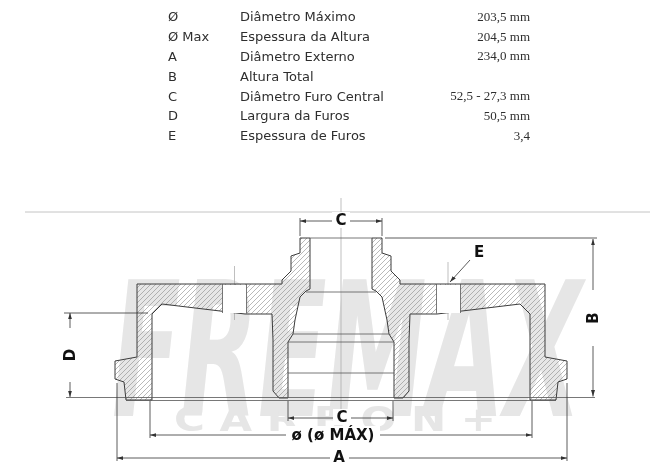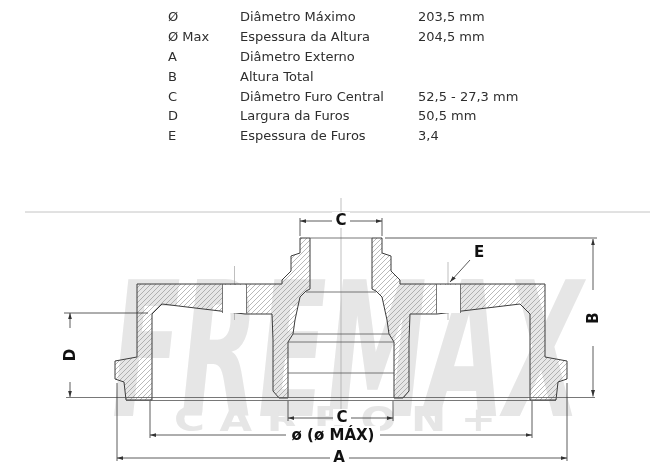--- a/index.html
+++ b/index.html
@@ -7,21 +7,21 @@
     position:relative;width:666px;height:474px;background:#ffffff;overflow:hidden;
     font-family:"DejaVu Sans", "Liberation Sans", sans-serif;
   }
   .spec-table{
     position:absolute;left:168px;top:7px;width:362px;
     font-size:13px;color:#2e2e2e;
   }
   .spec-row{display:flex;height:19.8px;align-items:center;}
   .spec-sym{width:72px;text-align:left;white-space:nowrap;}
   .spec-desc{flex:1;text-align:left;white-space:nowrap;}
-  .spec-val{width:112px;white-space:nowrap;}
+  .spec-val{width:112px;text-align:right;white-space:nowrap;font-family:Liberation Serif, serif;}
   svg{position:absolute;left:0;top:0;}
   svg text{font-family:"DejaVu Sans", "Liberation Sans", sans-serif;}
   .dim-label{font-size:15px;font-weight:bold;fill:#111111;}
   .dim-line{stroke:#333333;stroke-width:0.8;fill:none;}
   .thin-line{stroke:#555555;stroke-width:0.8;fill:none;}
   .center-line{stroke:#a3a3a3;stroke-width:0.7;fill:none;}
   .part{fill:url(#hatch);stroke:#3c3c3c;stroke-width:1;stroke-linejoin:round;}
   .labelbg{fill:#ffffff;stroke:none;}
 </style>
 </head>
@@ -36,20 +36,21 @@
       <span class="spec-val">203,5 mm</span>
     </div>
     <div class="spec-row">
       <span class="spec-sym">Ø Max</span>
       <span class="spec-desc">Espessura da Altura</span>
       <span class="spec-val">204,5 mm</span>
     </div>
     <div class="spec-row">
       <span class="spec-sym">A</span>
       <span class="spec-desc">Diâmetro Externo</span>
+      <span class="spec-val">234,0 mm</span>
     </div>
     <div class="spec-row">
       <span class="spec-sym">B</span>
       <span class="spec-desc">Altura Total</span>
     </div>
     <div class="spec-row">
       <span class="spec-sym">C</span>
       <span class="spec-desc">Diâmetro Furo Central</span>
       <span class="spec-val">52,5 - 27,3 mm</span>
     </div>

